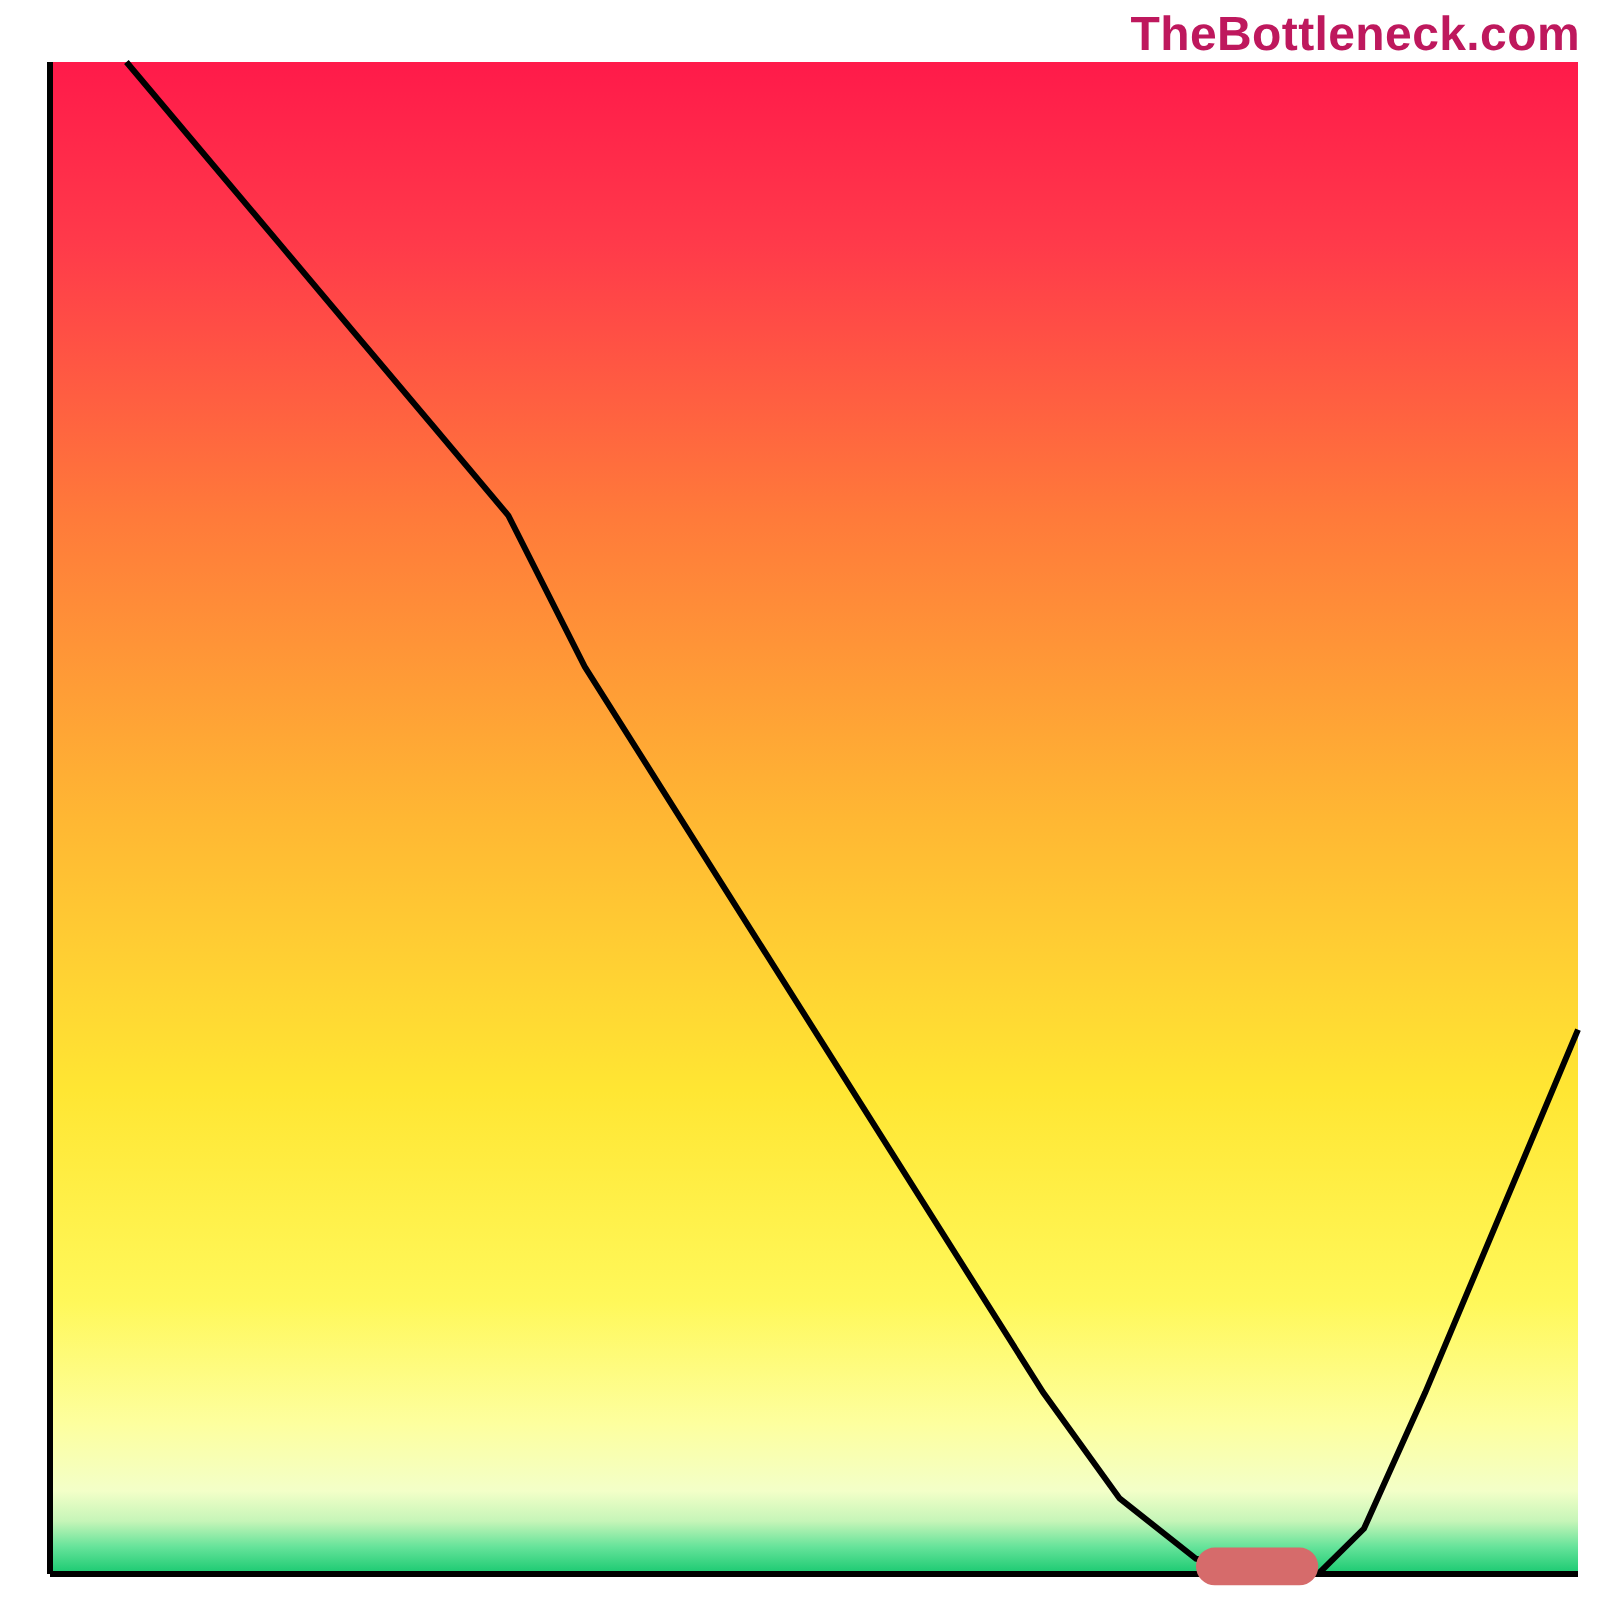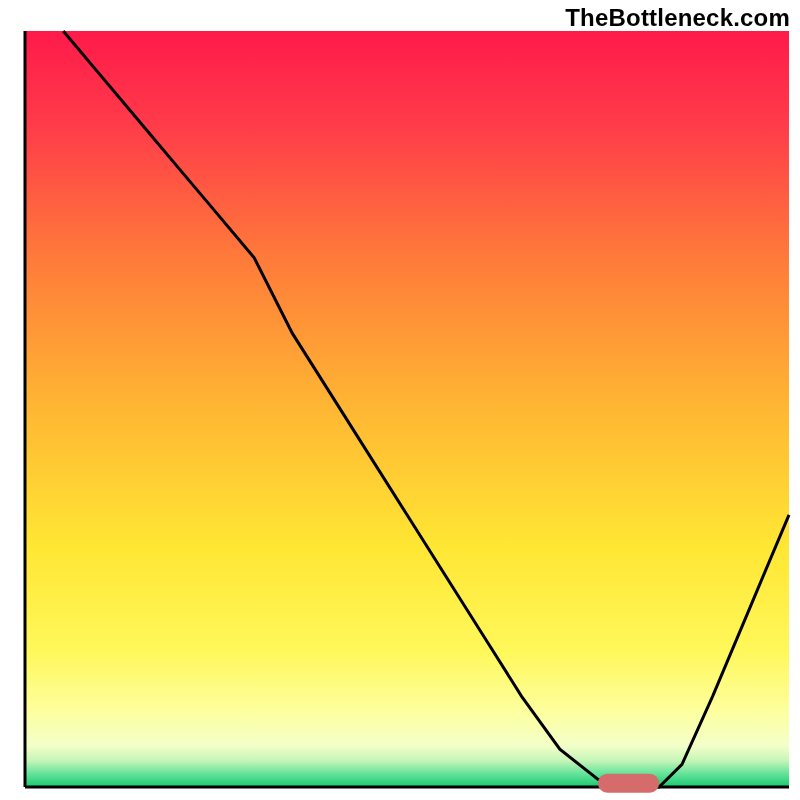--- a/index.html
+++ b/index.html
@@ -15,21 +15,21 @@
     position: relative;
     width: 800px;
     height: 800px;
   }
   .watermark {
     position: absolute;
     top: 4px;
     right: 10px;
     font-size: 24px;
     font-weight: 600;
-    color: #000000;
+    color: #be185d;
     letter-spacing: 0.2px;
     pointer-events: none;
     user-select: none;
   }
   svg.plot {
     position: absolute;
     left: 0;
     top: 0;
     width: 800px;
     height: 800px;

